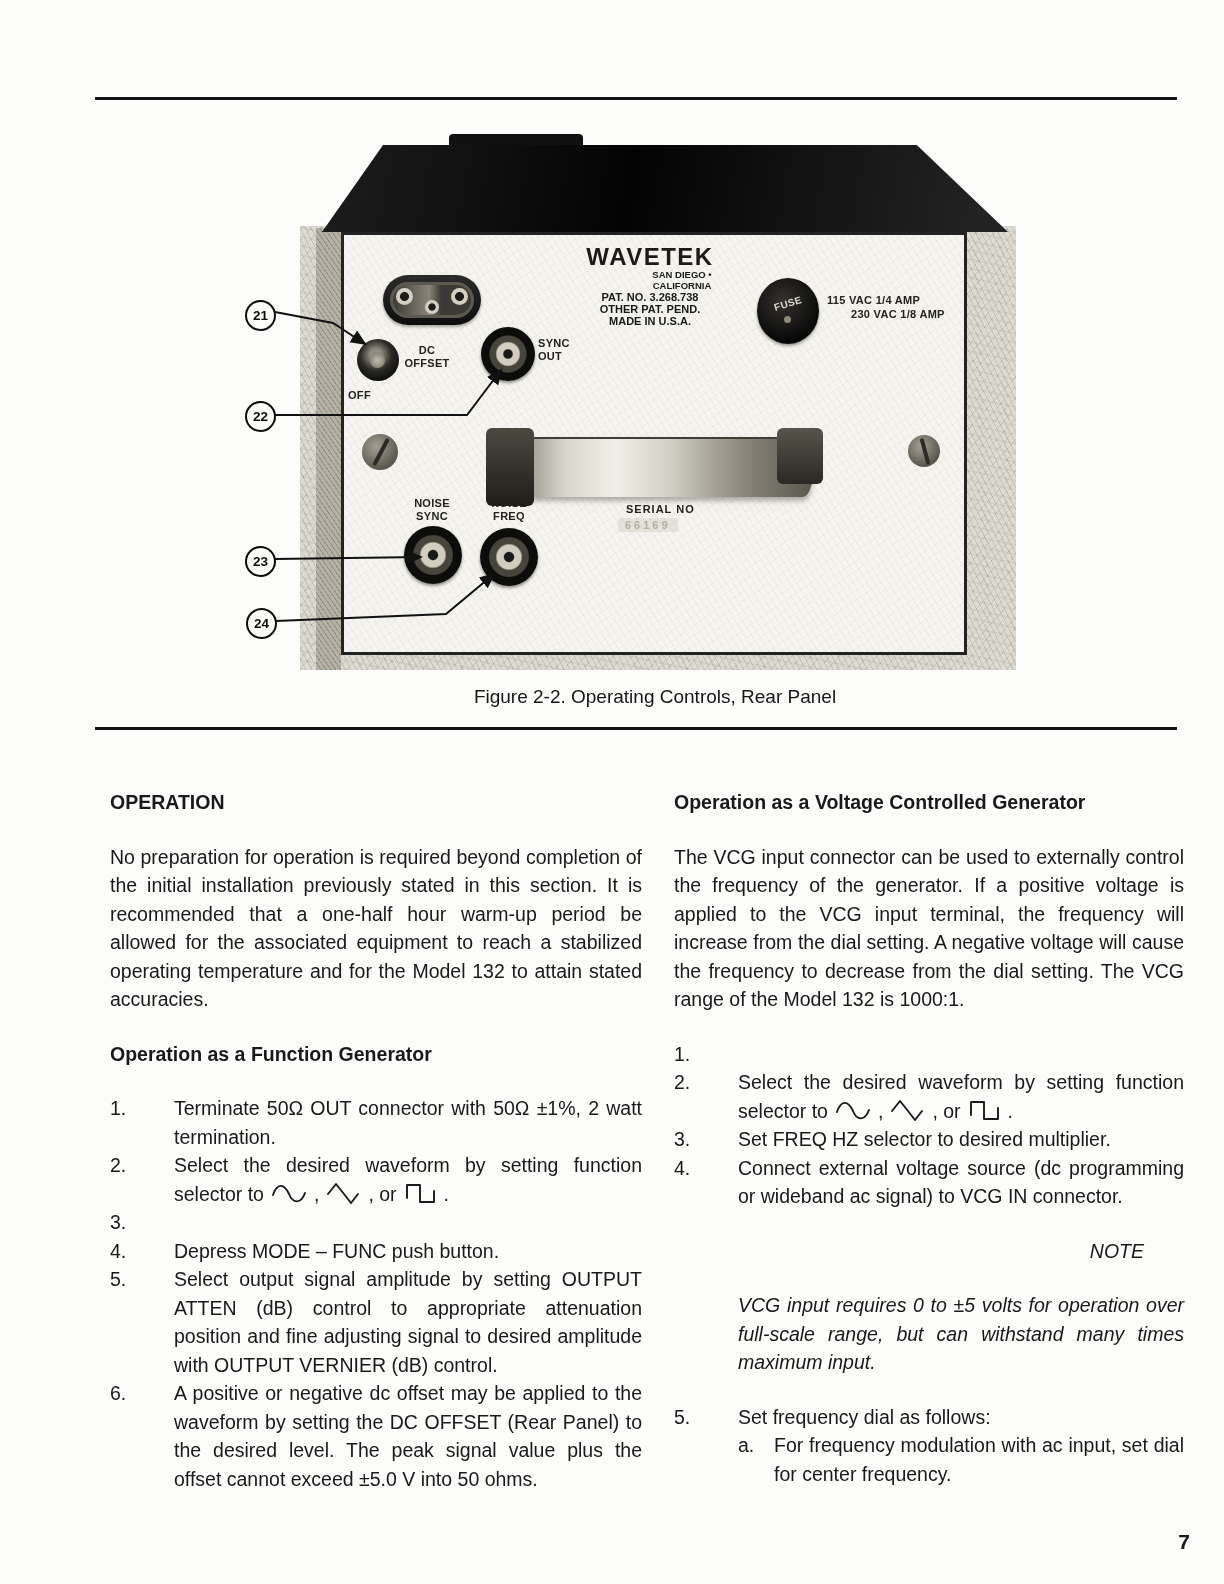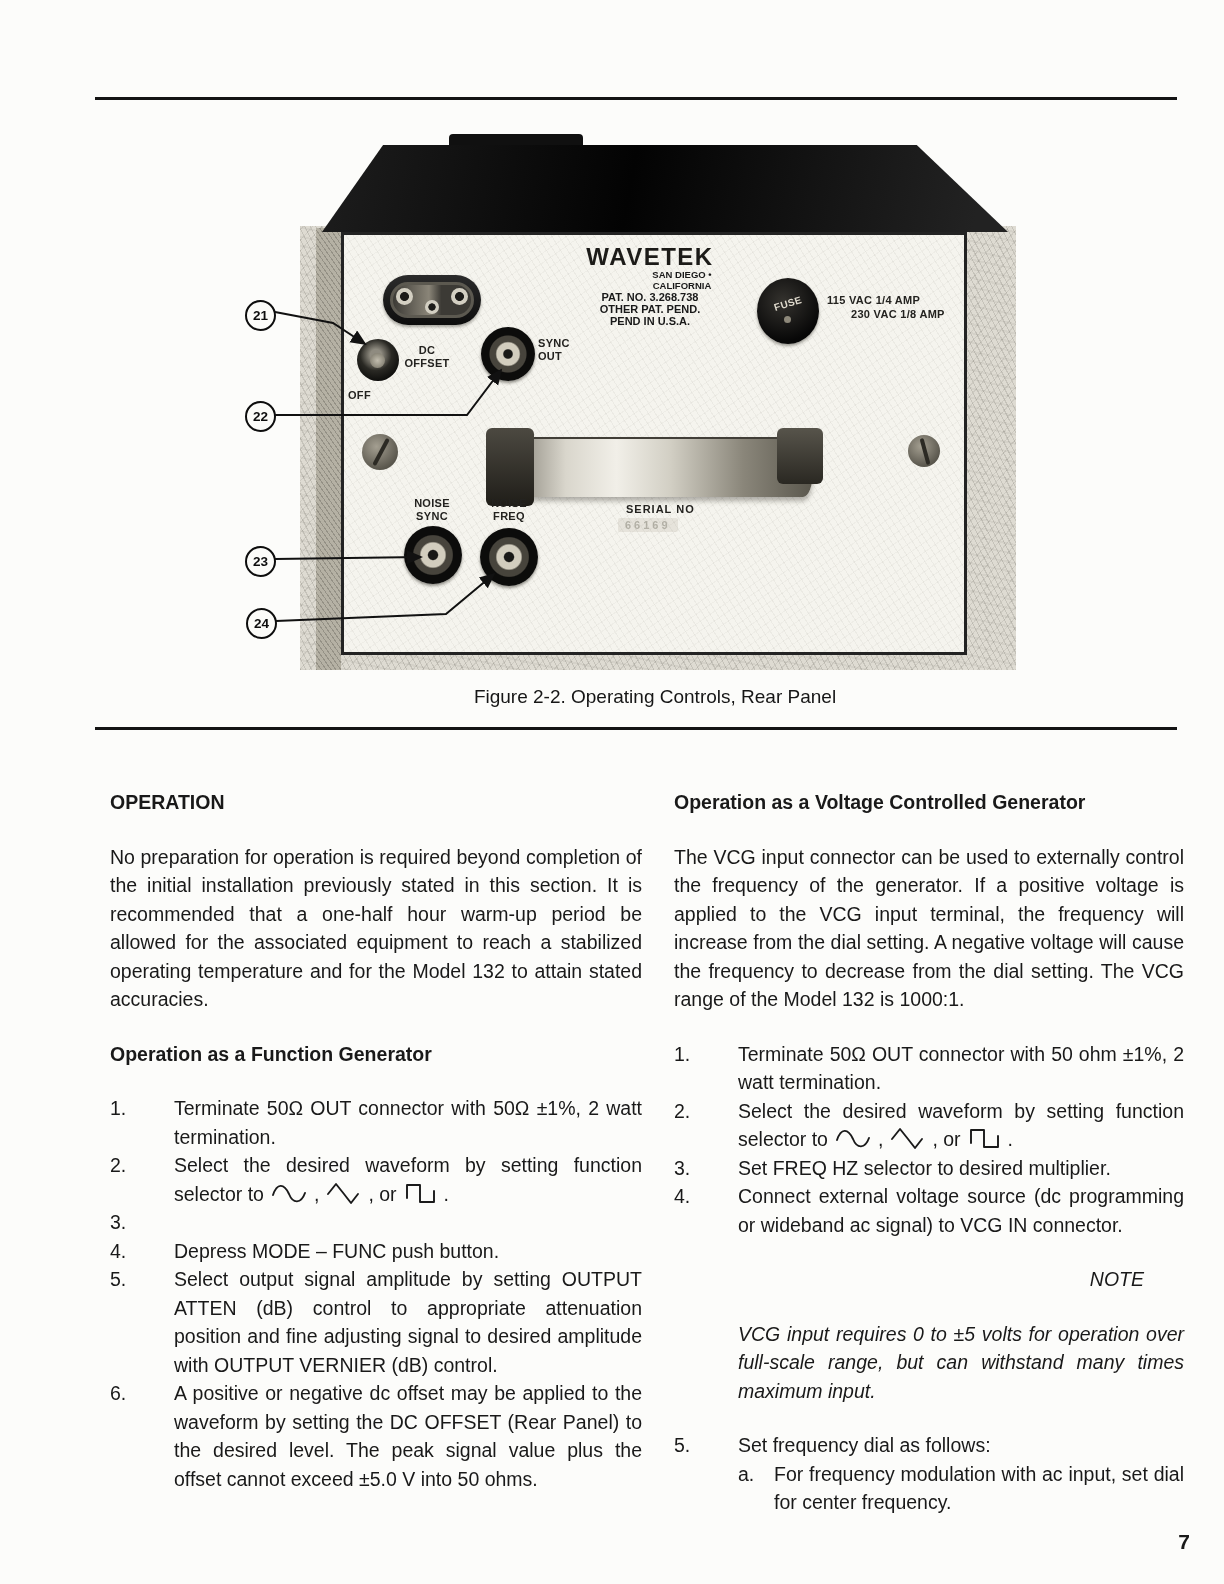--- a/index.html
+++ b/index.html
@@ -120,21 +120,21 @@
   <div class="strip-left"></div>
   <div class="cover-bump"></div>
   <div class="cover"></div>
   <div class="panel"></div>
 
   <div class="brand">
     <div class="logo">WAVETEK</div>
     <div class="sub">SAN DIEGO • CALIFORNIA</div>
     <div class="pat">PAT. NO. 3.268.738</div>
     <div class="pat">OTHER PAT. PEND.</div>
-    <div class="pat">PEND IN U.S.A.</div>
+    <div class="pat">MADE IN U.S.A.</div>
   </div>
 
   <div class="ac">
     <div class="inner"></div>
     <span class="pin pin-l"></span>
     <span class="pin pin-r"></span>
     <span class="pin pin-c"></span>
   </div>
 
   <div class="fuse">
@@ -247,21 +247,20 @@
     <div class="txt">A positive or negative dc offset may be applied to the waveform by setting the DC OFFSET (Rear Panel) to the desired level. The peak signal value plus the offset cannot exceed ±5.0 V into 50 ohms.</div>
   </div>
 </div>
 
 <div class="col" id="col-right">
   <div class="sec">Operation as a Voltage Controlled Generator</div>
   <p class="para">The VCG input connector can be used to externally control the frequency of the generator. If a positive voltage is applied to the VCG input terminal, the frequency will increase from the dial setting. A negative voltage will cause the frequency to decrease from the dial setting. The VCG range of the Model 132 is 1000:1.</p>
 
   <div class="item">
     <div class="num">1.</div>
-    <div class="txt">Terminate 50Ω OUT connector with 50 ohm ±1%, 2 watt termination.</div>
   </div>
   <div class="item">
     <div class="num">2.</div>
     <div class="txt">
       <div class="fj">Select the desired waveform by setting function</div>
       <div class="wf-row">
         <span>selector to</span>
         <svg class="wf" width="36" height="24" viewBox="0 0 36 24">
             <path d="M2,13 C6,1 13,1 18,12 C22,22 30,22 34,11"></path>
           </svg>

